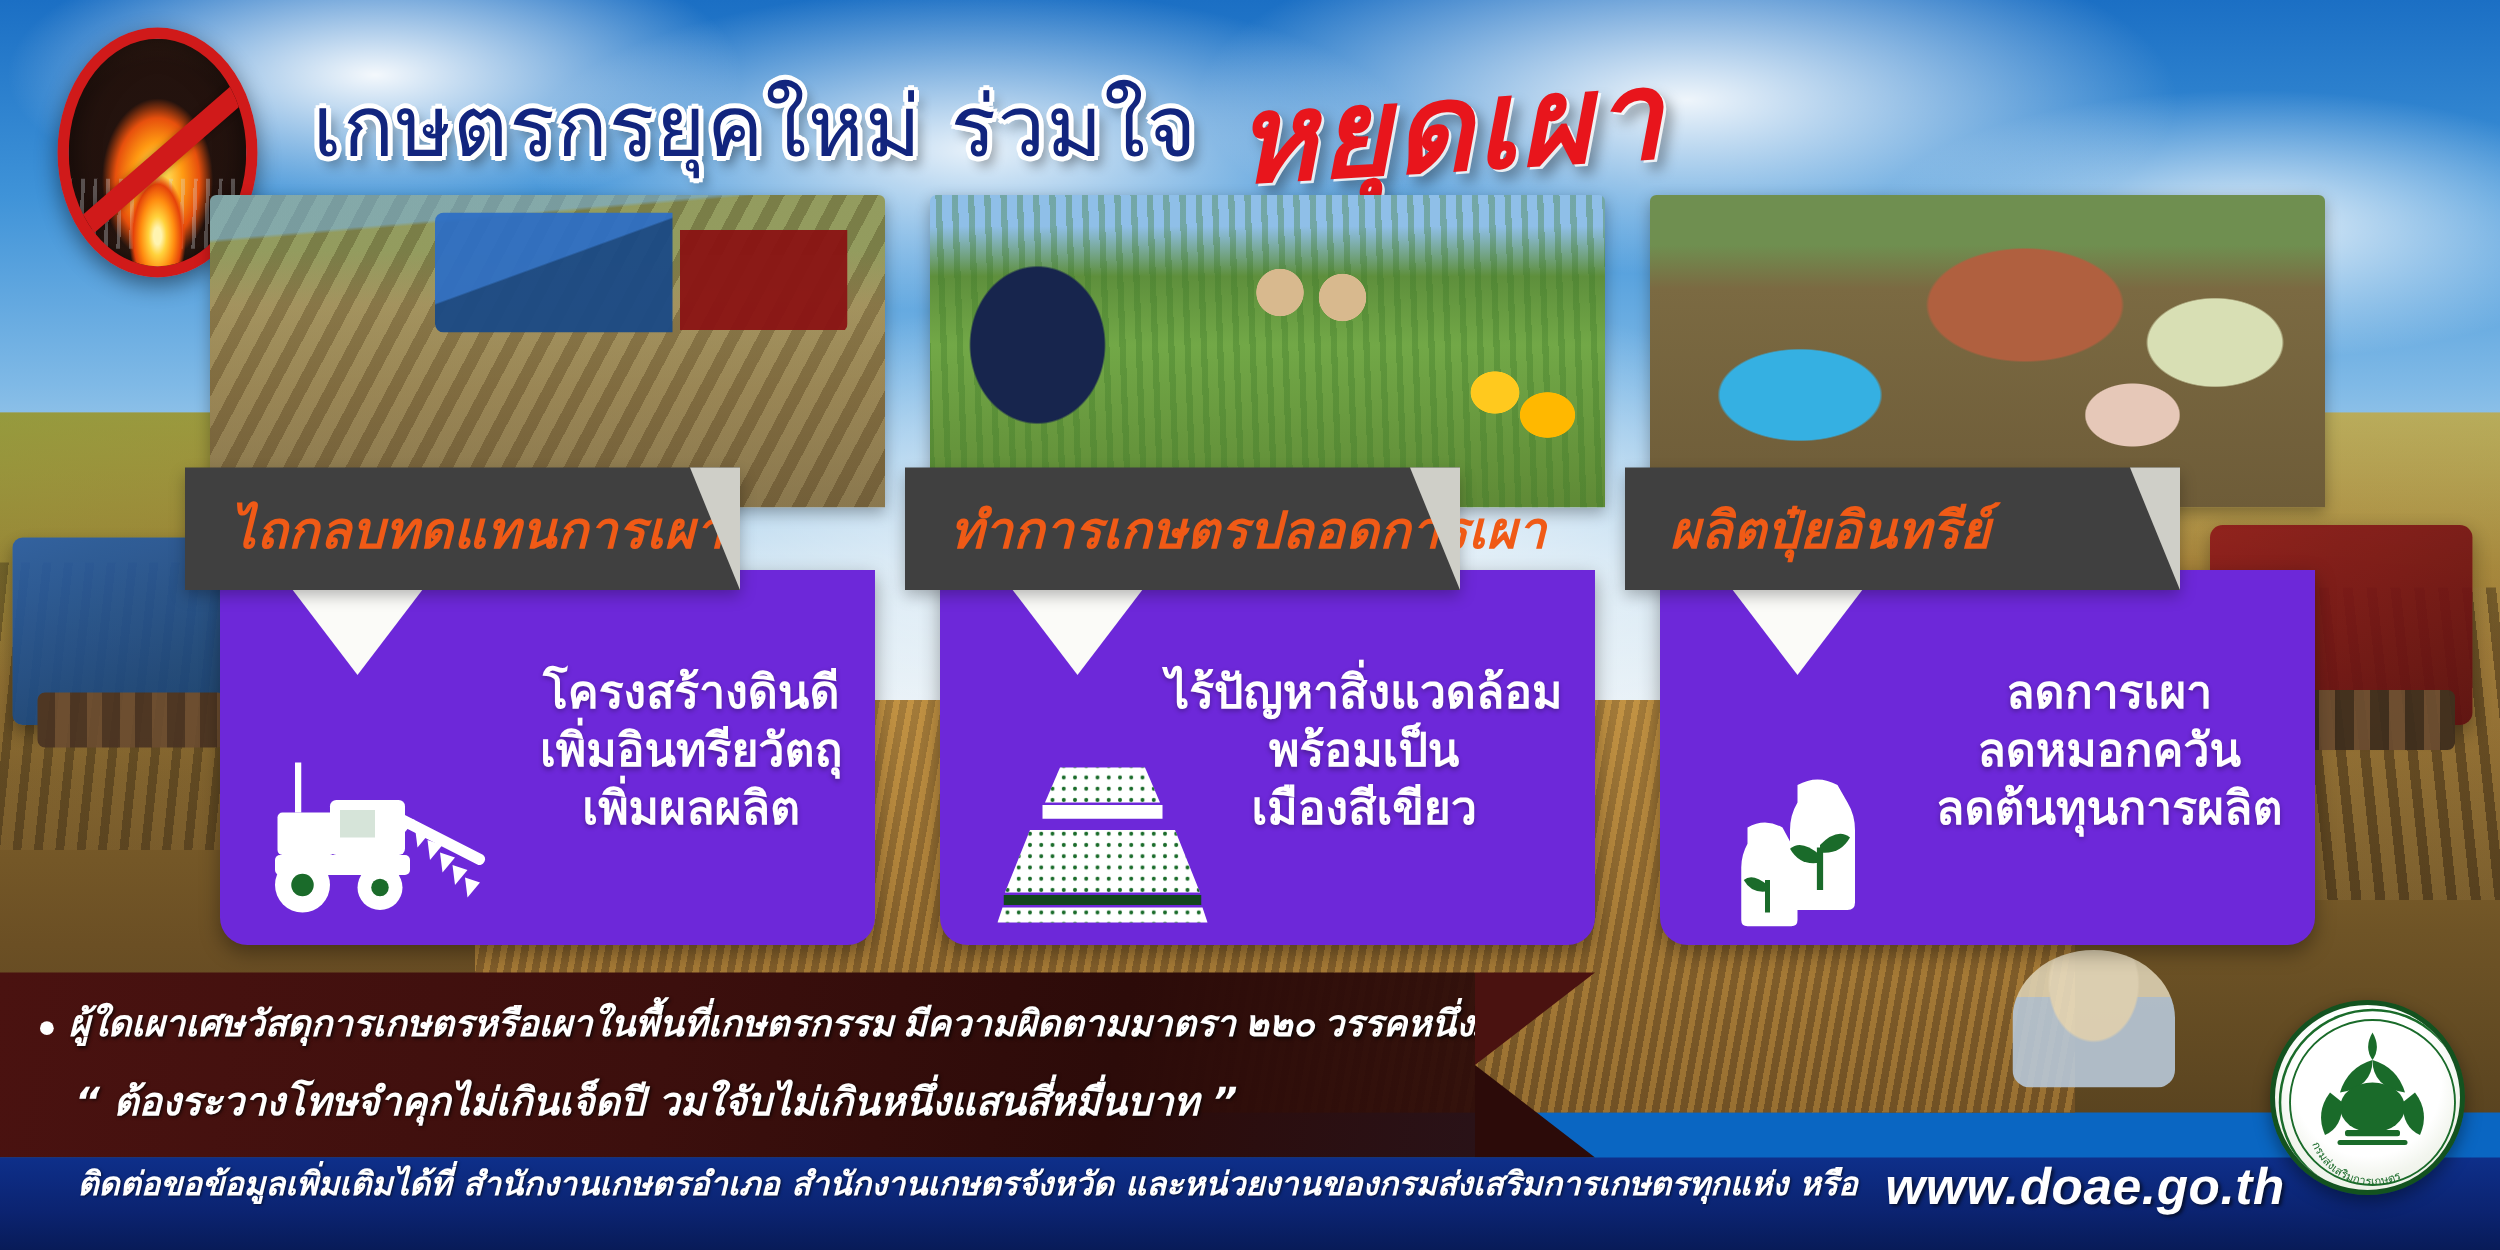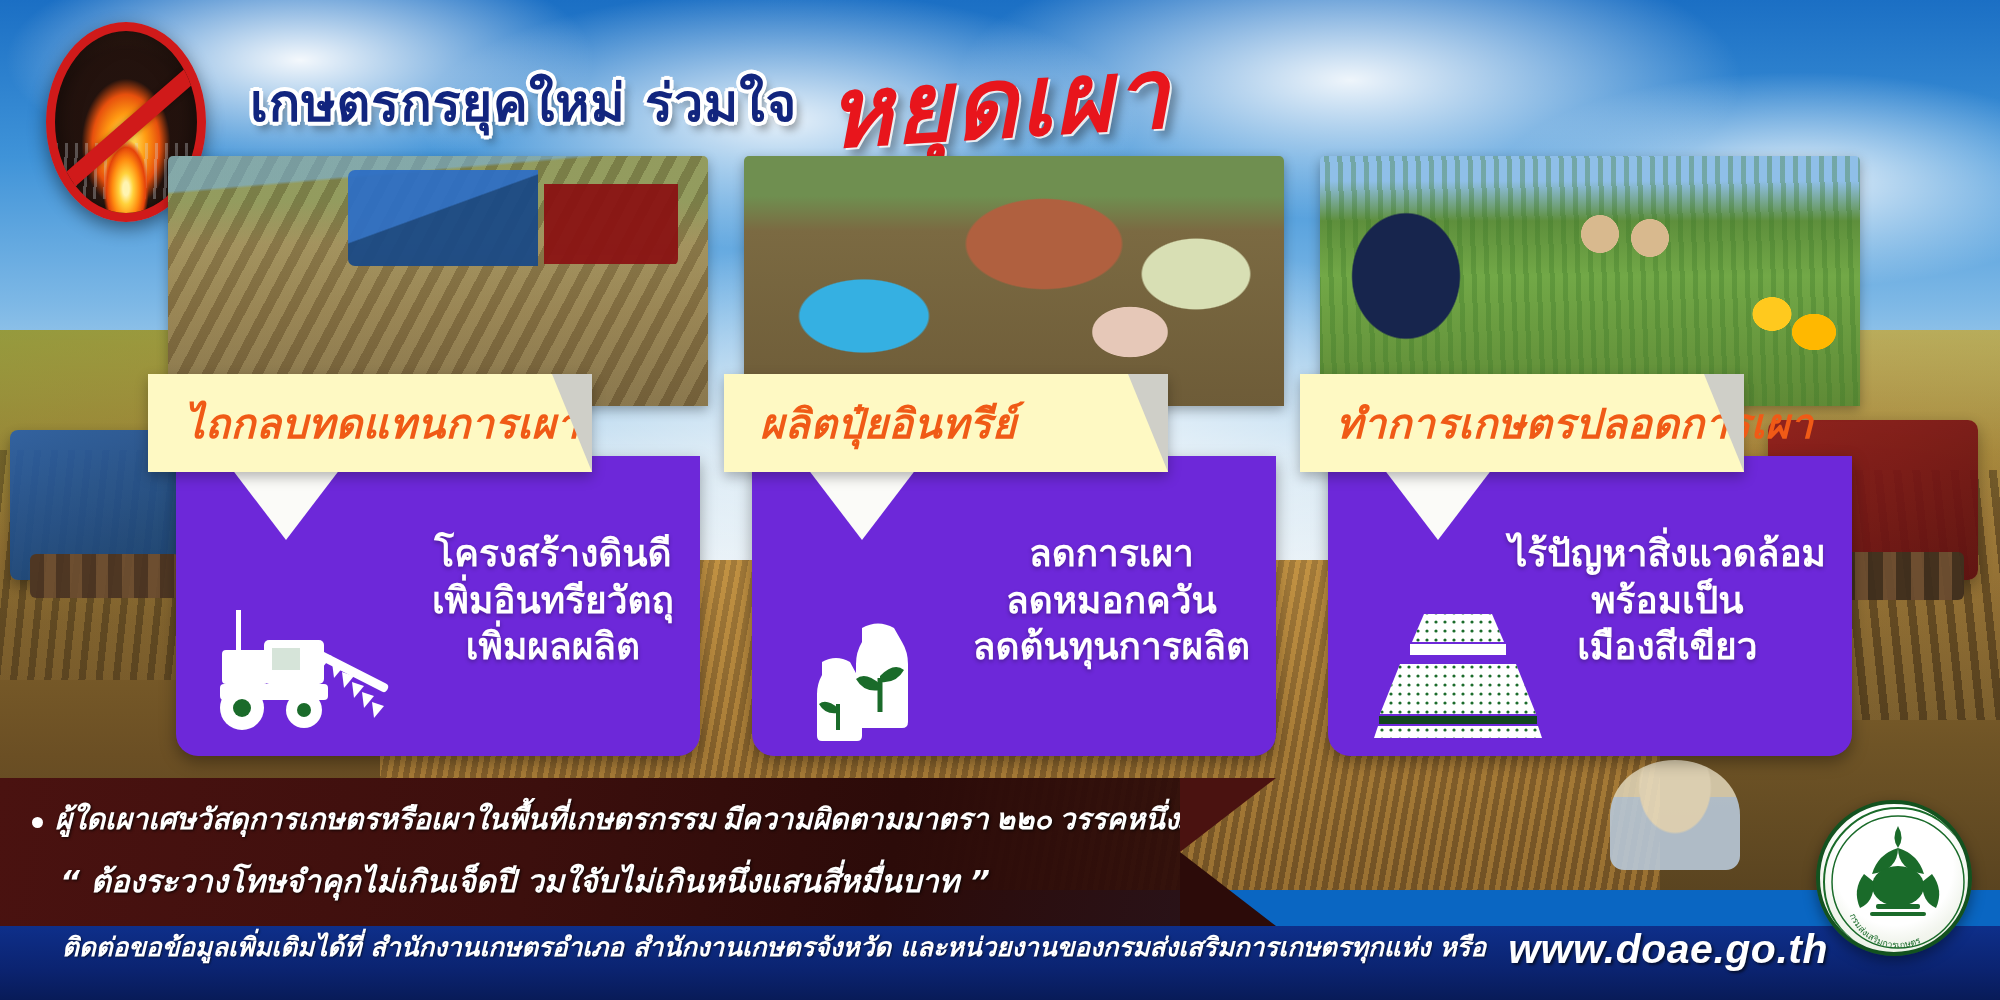--- a/index.html
+++ b/index.html
@@ -106,21 +106,21 @@
   .no-burn-badge .ground {
     position:absolute; left:0; bottom:14px; width:100%; height:56px;
     background:repeating-linear-gradient(92deg, rgba(210,215,220,.32) 0 3px, rgba(0,0,0,0) 3px 10px);
   }
 
   .headline {
     position:absolute; left:250px; top:38px; width:1720px; height:130px;
     display:flex; align-items:center; gap:30px; white-space:nowrap;
   }
   .hl-blue {
-    font-size:52px; font-weight:bold; color:#12257e; letter-spacing:1px;
+    font-size:68px; font-weight:normal; color:#12257e; letter-spacing:1px;
     text-shadow:
       -3px -3px 0 #fff, 3px -3px 0 #fff, -3px 3px 0 #fff, 3px 3px 0 #fff,
       0 -4px 0 #fff, 0 4px 0 #fff, -4px 0 0 #fff, 4px 0 0 #fff,
       5px 7px 9px rgba(0,0,0,.45);
     line-height:1.05;
     text-align:right;
   }
   .hl-red {
     font-size:98px; font-weight:bold; color:#e8151c;
     font-style:italic; letter-spacing:2px;
@@ -183,21 +183,21 @@
       radial-gradient(ellipse 74px 86px at 86px 120px, #17254d 0 72%, rgba(0,0,0,0) 74%),
       radial-gradient(ellipse 26px 26px at 280px 78px, #d8b98e 0 72%, rgba(0,0,0,0) 74%),
       radial-gradient(ellipse 26px 26px at 330px 82px, #d8b98e 0 72%, rgba(0,0,0,0) 74%),
       radial-gradient(ellipse 30px 26px at 452px 158px, #ffc91e 0 64%, rgba(0,0,0,0) 66%),
       radial-gradient(ellipse 34px 28px at 494px 176px, #ffb800 0 64%, rgba(0,0,0,0) 66%),
       repeating-linear-gradient(88deg, rgba(60,120,40,.34) 0 5px, rgba(0,0,0,0) 5px 13px);
   }
 
   .panel-banner {
     position:absolute; left:-20px; top:218px; width:444px; height:98px;
-    background:#fef9c3;
+    background:#404040;
     box-shadow:0 5px 12px rgba(0,0,0,.28);
     display:flex; align-items:center;
     padding-left:36px;
     z-index:4;
   }
   .panel-banner .title {
     font-size:41px; font-weight:bold; color:#f05a16;
     font-style:italic; letter-spacing:.5px; white-space:nowrap;
   }
   .banner-fold {
@@ -350,53 +350,20 @@
         <div class="body-inner">
           <div class="body-lines">
             <div>โครงสร้างดินดี</div>
             <div>เพิ่มอินทรียวัตถุ</div>
             <div>เพิ่มผลผลิต</div>
           </div>
         </div>
       </div>
     </div>
 
-    <div class="panel p2">
-      <div class="panel-photo"></div>
-      <div class="panel-banner">
-        <span class="title">ผลิตปุ๋ยอินทรีย์</span>
-        <span class="banner-fold"></span>
-      </div>
-      <div class="panel-body">
-        <div class="notch"></div>
-        <div class="panel-icon">
-          <svg viewBox="0 0 210 150" width="210" height="150" aria-hidden="true">
-            <g fill="#ffffff">
-              <path d="M86 36 q16 -9 32 0 l8 14 q6 10 6 22 v58 q0 6 -6 6 H86 q-6 0 -6 -6 V72 q0 -12 6 -22 z"></path>
-              <path d="M46 70 q14 -8 28 0 l7 13 q5 9 5 19 v42 q0 5 -5 5 H46 q-5 0 -5 -5 V102 q0 -10 5 -19 z"></path>
-            </g>
-            <g fill="#1a6b2a">
-              <path d="M104 86 v34" stroke="#1a6b2a" stroke-width="5" fill="none"></path>
-              <path d="M104 92 q-15 -13 -24 -5 q8 14 24 11 z"></path>
-              <path d="M104 84 q14 -14 24 -6 q-8 14 -24 12 z"></path>
-              <path d="M62 112 v26" stroke="#1a6b2a" stroke-width="4" fill="none"></path>
-              <path d="M62 116 q-12 -10 -19 -4 q6 11 19 9 z"></path>
-            </g>
-          </svg>
-        </div>
-        <div class="body-inner">
-          <div class="body-lines">
-            <div>ลดการเผา</div>
-            <div>ลดหมอกควัน</div>
-            <div>ลดต้นทุนการผลิต</div>
-          </div>
-        </div>
-      </div>
-    </div>
-
     <div class="panel p3">
       <div class="panel-photo"></div>
       <div class="panel-banner">
         <span class="title">ทำการเกษตรปลอดการเผา</span>
         <span class="banner-fold"></span>
       </div>
       <div class="panel-body">
         <div class="notch"></div>
         <div class="panel-icon">
           <svg viewBox="0 0 210 150" width="210" height="150" aria-hidden="true">
@@ -420,20 +387,53 @@
         <div class="body-inner">
           <div class="body-lines">
             <div>ไร้ปัญหาสิ่งแวดล้อม</div>
             <div>พร้อมเป็น</div>
             <div>เมืองสีเขียว</div>
           </div>
         </div>
       </div>
     </div>
 
+    <div class="panel p2">
+      <div class="panel-photo"></div>
+      <div class="panel-banner">
+        <span class="title">ผลิตปุ๋ยอินทรีย์</span>
+        <span class="banner-fold"></span>
+      </div>
+      <div class="panel-body">
+        <div class="notch"></div>
+        <div class="panel-icon">
+          <svg viewBox="0 0 210 150" width="210" height="150" aria-hidden="true">
+            <g fill="#ffffff">
+              <path d="M86 36 q16 -9 32 0 l8 14 q6 10 6 22 v58 q0 6 -6 6 H86 q-6 0 -6 -6 V72 q0 -12 6 -22 z"></path>
+              <path d="M46 70 q14 -8 28 0 l7 13 q5 9 5 19 v42 q0 5 -5 5 H46 q-5 0 -5 -5 V102 q0 -10 5 -19 z"></path>
+            </g>
+            <g fill="#1a6b2a">
+              <path d="M104 86 v34" stroke="#1a6b2a" stroke-width="5" fill="none"></path>
+              <path d="M104 92 q-15 -13 -24 -5 q8 14 24 11 z"></path>
+              <path d="M104 84 q14 -14 24 -6 q-8 14 -24 12 z"></path>
+              <path d="M62 112 v26" stroke="#1a6b2a" stroke-width="4" fill="none"></path>
+              <path d="M62 116 q-12 -10 -19 -4 q6 11 19 9 z"></path>
+            </g>
+          </svg>
+        </div>
+        <div class="body-inner">
+          <div class="body-lines">
+            <div>ลดการเผา</div>
+            <div>ลดหมอกควัน</div>
+            <div>ลดต้นทุนการผลิต</div>
+          </div>
+        </div>
+      </div>
+    </div>
+
   </div>
 
   <div class="legal">
     <div class="legal-l1">
       <span class="bullet"></span><span>ผู้ใดเผาเศษวัสดุการเกษตรหรือเผาในพื้นที่เกษตรกรรม มีความผิดตามมาตรา ๒๒๐ วรรคหนึ่ง...</span>
     </div>
     <div class="legal-l2">“ ต้องระวางโทษจำคุกไม่เกินเจ็ดปี วมใจับไม่เกินหนึ่งแสนสี่หมื่นบาท ”</div>
   </div>
 
   <div class="seal">

